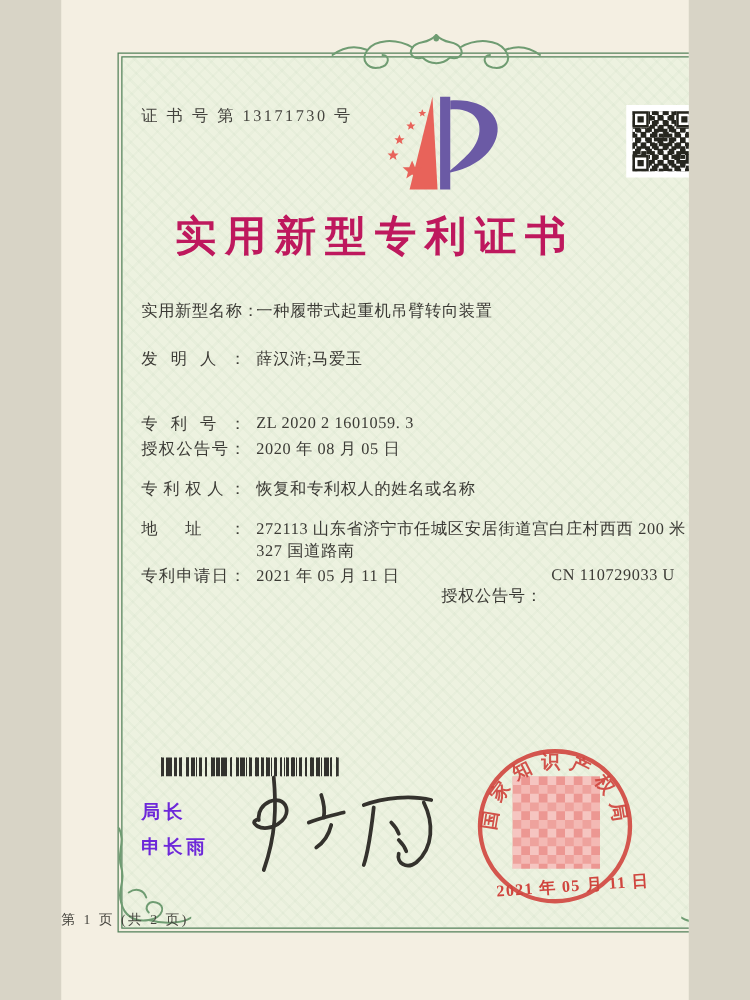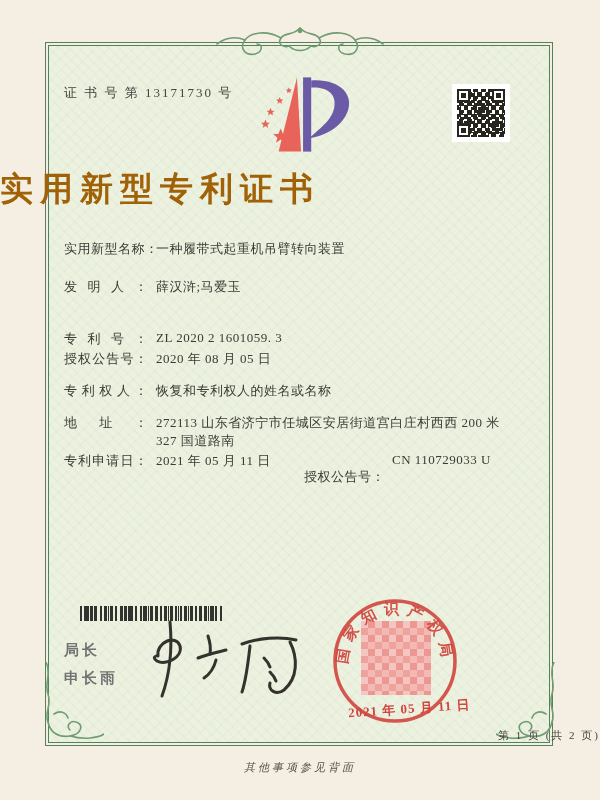--- a/index.html
+++ b/index.html
@@ -2,43 +2,43 @@
 <html style="--paper: #f4efe2; --panel: #edf2e0; --border-green: #53815a; --ornament-green: #6f9c72; --text-dark: #3a3834; --seal-red: #d0453e; --logo-purple: #6b5aa5; --logo-red: #e8635a; --barcode-dark: #32322e;"><head>
 <meta charset="utf-8">
 <style>
   :root{
     --paper:#f4efe2; --panel:#edf2e0; --border-green:#53815a; --ornament-green:#6f9c72;
     --text-dark:#3a3834; --seal-red:#d0453e; --logo-purple:#6b5aa5; --logo-red:#e8635a;
     --barcode-dark:#32322e;
   }
   *{margin:0;padding:0;box-sizing:border-box}
   html,body{background:#d8d4c6}
-  .page{position:relative;width:600px;height:800px;margin:0 auto;overflow:hidden;
+  .page{position:relative;width:502px;height:800px;margin:0 auto;overflow:hidden;
     background:var(--paper);font-family:"Liberation Serif","DejaVu Serif",serif;color:var(--text-dark)}
   
   .frame{position:absolute;left:48px;top:45px;width:502px;height:698px;
     border:1px solid var(--border-green);outline:1px solid var(--border-green);outline-offset:2px;
     background:var(--panel);
     background-image:repeating-linear-gradient(45deg,rgba(120,165,120,.05) 0 2px,transparent 2px 7px),
                      repeating-linear-gradient(-45deg,rgba(120,165,120,.04) 0 2px,transparent 2px 9px);}
   svg.deco{position:absolute;pointer-events:none}
   .cert-no{position:absolute;left:64px;top:84px;font-size:13px;letter-spacing:2px;color:#45443f}
   .logo{position:absolute;left:238px;top:74px;width:122px;height:82px}
   
   .qr{position:absolute;left:452px;top:84px;width:58px;height:58px;background:#fff;padding:5px}
   .qr-inner{position:relative;width:48px;height:48px;
     background-image:
       conic-gradient(#26261f 0 25%,transparent 25% 50%,#26261f 50% 75%,transparent 75%),
       conic-gradient(from 90deg,#26261f 0 25%,transparent 25% 50%,#26261f 50% 75%,transparent 75%);
     background-size:7px 7px,9px 9px;background-position:0 0,2px 3px}
   .finder{position:absolute;width:13px;height:13px;border:2px solid #26261f;
     background:linear-gradient(#26261f,#26261f) center/5px 5px no-repeat,#fff}
   .f-tl{top:0;left:0}.f-tr{top:0;right:0}.f-bl{bottom:0;left:0}
-  .title{position:absolute;left:0;top:167px;width:100%;text-align:left;
-    font-size:33px;font-weight:700;letter-spacing:7px;color:#a16207}
+  .title{position:absolute;left:0;top:167px;width:100%;text-align:center;
+    font-size:33px;font-weight:700;letter-spacing:7px;color:#be185d}
   
   .fields{position:absolute;left:64px;top:238px;width:478px;font-size:13px;color:#3b3a35}
   .row{position:absolute;left:0;white-space:nowrap}
   .lbl{display:inline-block;width:84px;text-align:justify;text-align-last:justify;vertical-align:top;letter-spacing:.5px}
   .val{display:inline-block;margin-left:8px;vertical-align:top;letter-spacing:.5px}
   .val.multiline{white-space:pre-line;line-height:18px}
   .r-name{top:2px}.r-inventor{top:40px}.r-patno{top:92px}.r-filing{top:112px}
   .r-patentee{top:144px}.r-address{top:176px}.r-grant{top:214px}
   .lbl2{position:absolute;left:240px;top:16px;letter-spacing:.5px}
   .val2{position:absolute;left:328px;top:0;letter-spacing:.5px}
@@ -46,29 +46,29 @@
   .paras{position:absolute;left:63px;top:472px;width:476px;font-size:12.5px;line-height:18.6px;
     font-style:italic;color:#3c3b35;text-align:justify}
   .paras p{text-indent:2em;letter-spacing:1px}
   
   .barcode{position:absolute;left:80px;top:606px;width:142px;height:15px;
     background-image:
       repeating-linear-gradient(90deg,var(--barcode-dark) 0 2px,transparent 2px 5px),
       repeating-linear-gradient(90deg,var(--barcode-dark) 0 1px,transparent 1px 4px),
       repeating-linear-gradient(90deg,var(--barcode-dark) 0 1px,transparent 1px 7px)}
   .director{position:absolute;left:64px;top:636px;font-size:15px;letter-spacing:3px;
-    font-weight:600;color:#737373;line-height:28px}
+    font-weight:600;color:#6d28d9;line-height:28px}
   .signature{position:absolute;left:130px;top:606px;width:190px;height:100px}
   
   .seal-pixels{position:absolute;left:361px;top:621px;width:70px;height:74px;opacity:.95;
     background:conic-gradient(#ec928e 0 25%,#f4b6b2 0 50%,#ee9e99 0 75%,#f6c3bf 0) 0 0/14px 14px}
   .seal{position:absolute;left:330px;top:596px;width:130px;height:130px}
   .seal-date{position:absolute;left:348px;top:700px;font-size:13px;letter-spacing:1px;
     color:var(--seal-red);transform:rotate(-4deg);font-weight:600}
-  .page-no{position:absolute;left:0;top:728px;width:100%;text-align:right;
+  .page-no{position:absolute;left:0;top:728px;width:100%;text-align:left;
     font-size:11px;letter-spacing:2px;color:#46453f}
   .back-note{position:absolute;left:0;top:760px;width:100%;text-align:center;
     font-size:11px;letter-spacing:3px;color:#54534c;font-style:italic}
 </style>
 </head>
 <body>
 
 <div class="page">
 
   <div class="frame"></div>
@@ -187,15 +187,14 @@
       <path id="sealArc" d="M 20.8,81 A 47 47 0 1 1 109.2,81" fill="none"></path>
     </defs>
     <circle cx="65" cy="65" r="60" fill="none" stroke="var(--seal-red)" stroke-width="3.5" opacity="0.9"></circle>
     <text font-size="15" font-weight="bold" letter-spacing="7" style="fill:var(--seal-red);font-family:'Liberation Serif',serif" opacity="0.92">
       <textPath href="#sealArc" startOffset="50%" text-anchor="middle">国家知识产权局</textPath>
     </text>
   </svg>
   <div class="seal-date">2021 年 05 月 11 日</div>
 
   <div class="page-no">第 1 页 (共 2 页)</div>
-  <div class="back-note">其他事项参见背面</div>
 
 </div>
 
 </body></html>

